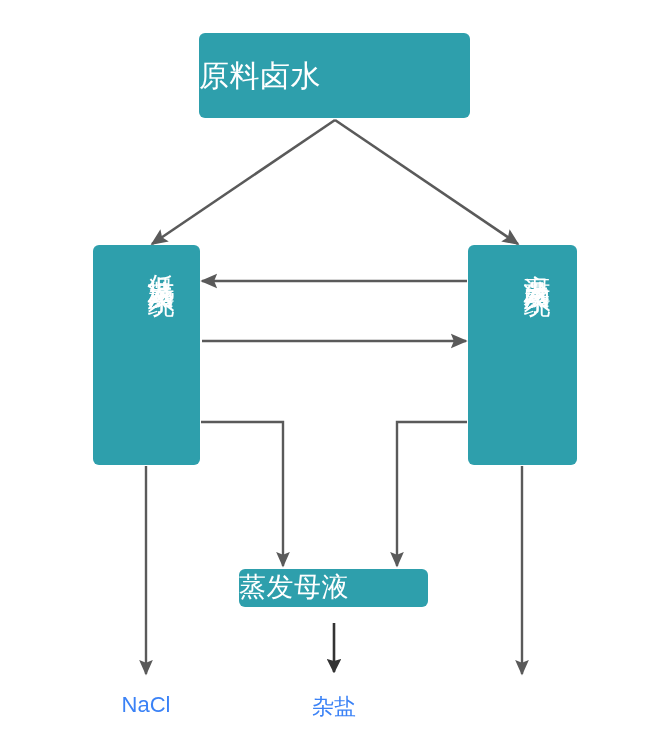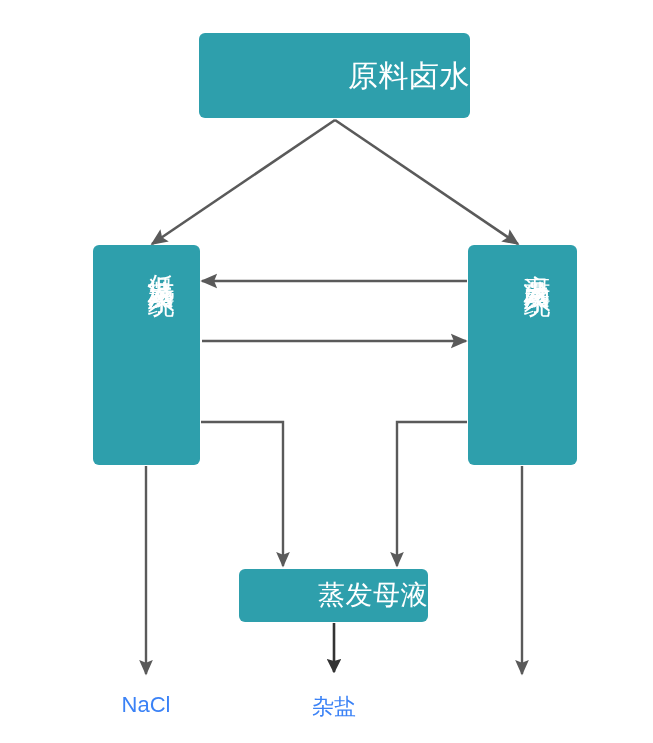--- a/index.html
+++ b/index.html
@@ -29,21 +29,21 @@
     height: 743px;
     pointer-events: none;
   }
   .node {
     position: absolute;
     background: #2E9FAC;
     border-radius: 6px;
     color: #ffffff;
     display: flex;
     align-items: center;
-    justify-content: flex-end;
+    justify-content: flex-start;
     box-sizing: border-box;
   }
   .node-label {
     color: #ffffff;
     line-height: 1.18;
     text-align: center;
     letter-spacing: 0.5px;
   }
   
   #node-raw-brine {
@@ -89,21 +89,21 @@
     text-orientation: upright;
     line-height: 1.0;
     letter-spacing: 3px;
     transform: translateX(14px);
   }
   
   #node-mother-liquor {
     left: 239px;
     top: 569px;
     width: 189px;
-    height: 53px;
+    height: 38px;
   }
   #node-mother-liquor .node-label {
     font-size: 27px;
   }
   
   .output-label {
     position: absolute;
     color: #3b82f6;
     font-size: 22px;
     text-align: center;

